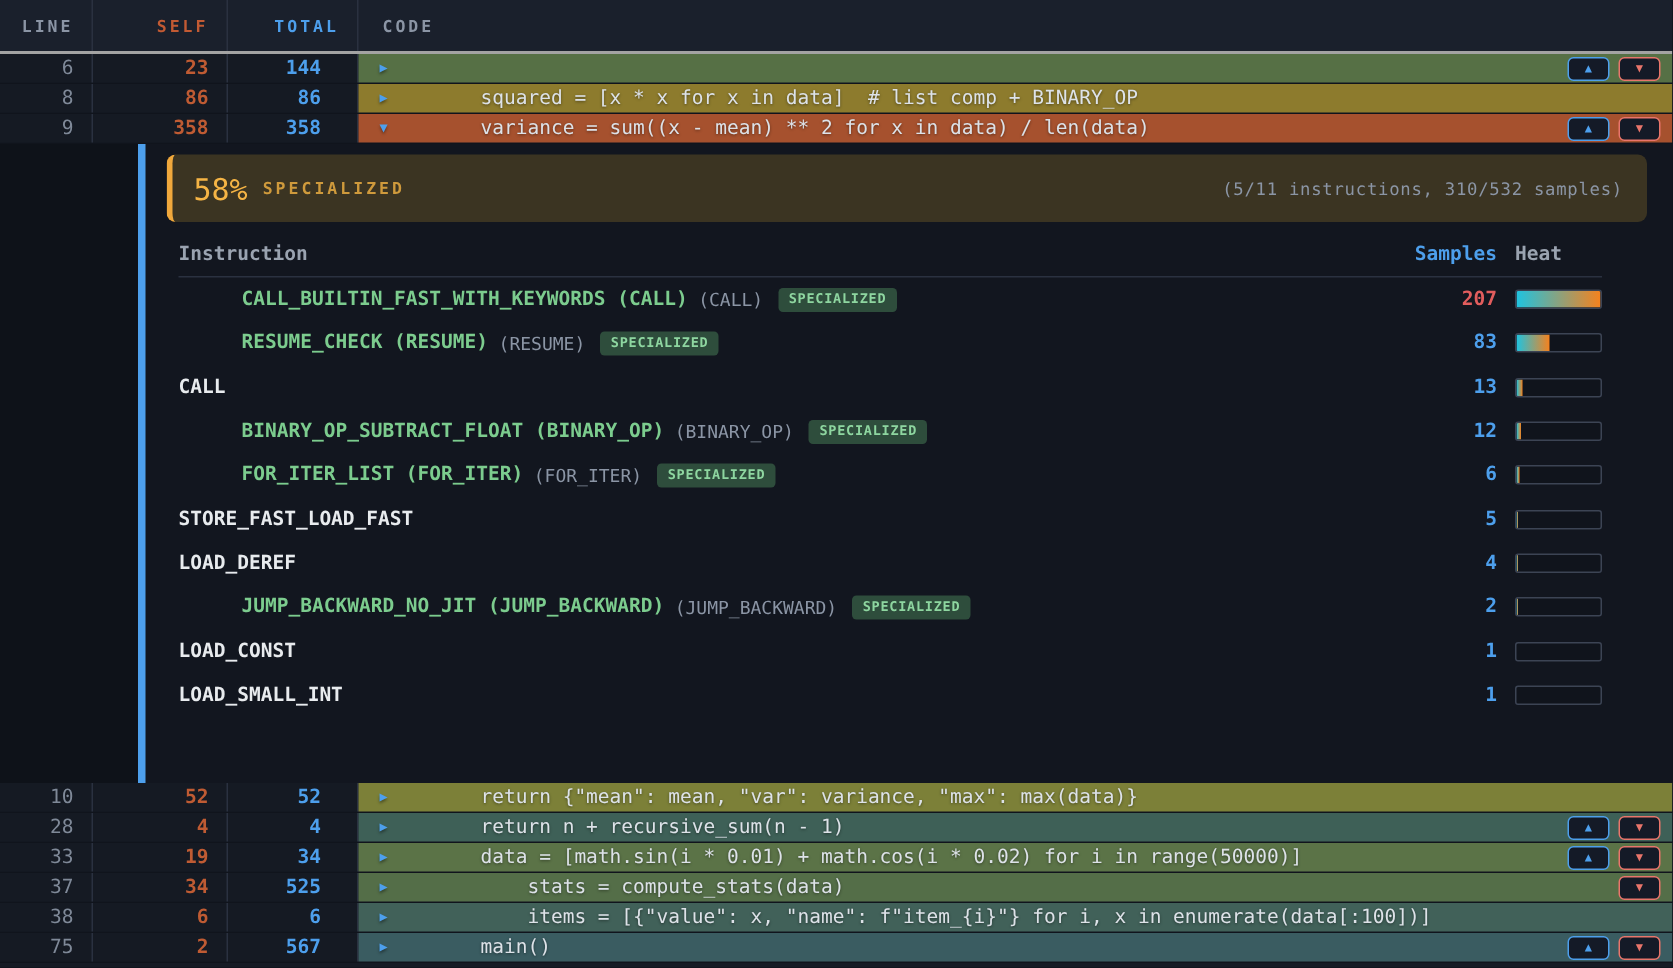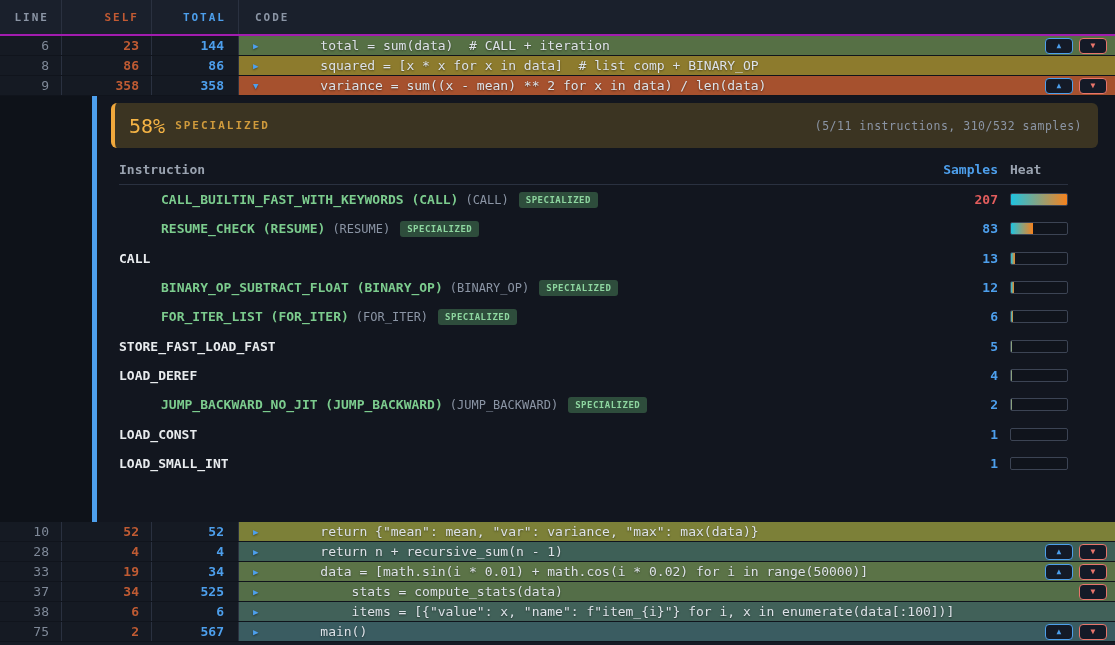--- a/index.html
+++ b/index.html
@@ -6,21 +6,21 @@
   html, body { background: #10141c; }
   body {
     width: 1115px; height: 645px; overflow: hidden;
     font-family: "DejaVu Sans Mono", "Liberation Mono", monospace;
   }
   .app { width: 1115px; height: 645px; background: #161b25; display: flex; flex-direction: column; overflow: hidden; }
 
   
   .thead {
     display: flex; height: 36px; background: #1a202c;
-    border-bottom: 2px solid #a21caf; flex: 0 0 auto;
+    border-bottom: 2px solid #a3a3a3; flex: 0 0 auto;
   }
   .th {
     font-size: 11px; font-weight: bold; letter-spacing: 2px; color: #8b95a5;
     display: flex; align-items: center; border-right: 1px solid #2a3140;
   }
   .th.num { justify-content: flex-end; padding-right: 12px; }
   .col-line  { width: 62px;  flex: 0 0 auto; }
   .col-self  { width: 90px;  flex: 0 0 auto; }
   .col-total { width: 87px;  flex: 0 0 auto; }
   .col-code  { flex: 1 1 auto; border-right: none; padding-left: 16px; }
@@ -28,21 +28,21 @@
   .th-total { color: #4d9fec; }
 
   
   .crow { display: flex; height: 20px; flex: 0 0 auto; border-bottom: 1px solid #10141c; }
   .cell {
     font-size: 13px; font-weight: bold; display: flex; align-items: center;
     justify-content: flex-end; background: #151a23; border-right: 1px solid #2a3140;
   }
   .cell.line  { width: 62px; color: #7f8998; font-weight: normal; padding-right: 12px; flex: 0 0 auto; }
   .cell.self  { width: 90px; color: #bf5b33; padding-right: 12px; flex: 0 0 auto; }
-  .cell.total { width: 87px; color: #4d9fec; padding-right: 14px; flex: 0 0 auto; }
+  .cell.total { width: 87px; color: #4d9fec; padding-right: 24px; flex: 0 0 auto; }
   .cell.code {
     flex: 1 1 auto; justify-content: flex-start; border-right: none;
     padding: 0 8px 0 14px; cursor: pointer; overflow: hidden;
   }
   .arrow { font-size: 9px; color: #4d9fec; width: 14px; flex: 0 0 auto; text-shadow: 0 1px 2px rgba(0,0,0,.4); }
   .codetext {
     font-size: 13px; font-weight: normal; color: #dde2e8; white-space: pre;
     margin-left: 50px; text-shadow: 0 1px 2px rgba(0,0,0,.45); overflow: hidden;
   }
   .navbtns { margin-left: auto; display: flex; gap: 6px; flex: 0 0 auto; }
@@ -108,21 +108,20 @@
     <div class="th col-code">CODE</div>
   </div>
 
   <div id="top-rows">
       <div class="crow">
         <div class="cell line">6</div>
         <div class="cell self">23</div>
         <div class="cell total">144</div>
         <div class="cell code" style="background: rgb(86, 112, 69);">
           <span class="arrow">▶</span>
-          <span class="codetext" style="margin-left: 22px;">    total = sum(data)  # CALL + iteration</span>
           <div class="navbtns">
             <span class="navbtn up">▲</span>
             <span class="navbtn down">▼</span>
           </div>
         </div>
       </div>
       <div class="crow">
         <div class="cell line">8</div>
         <div class="cell self">86</div>
         <div class="cell total">86</div>

